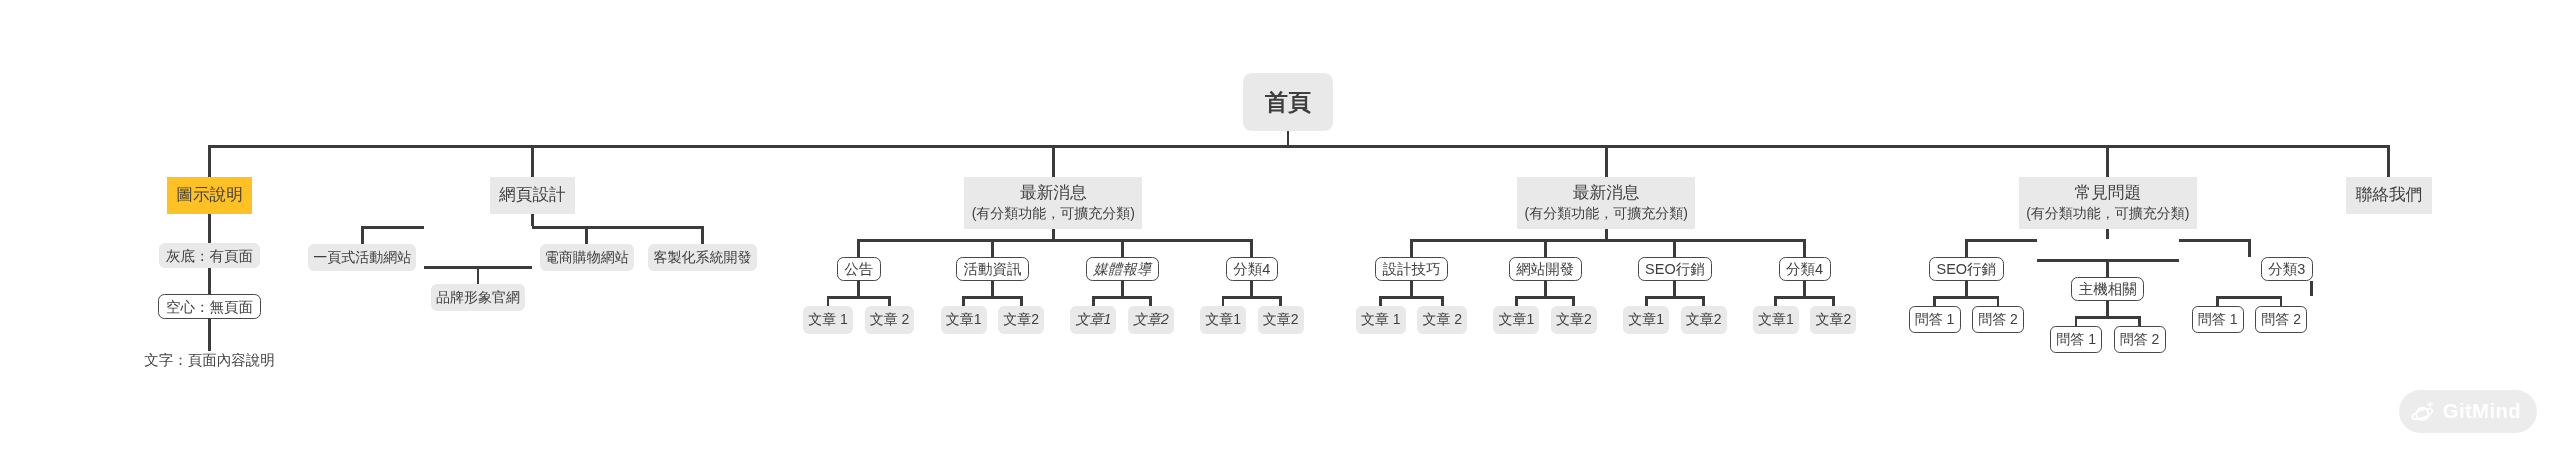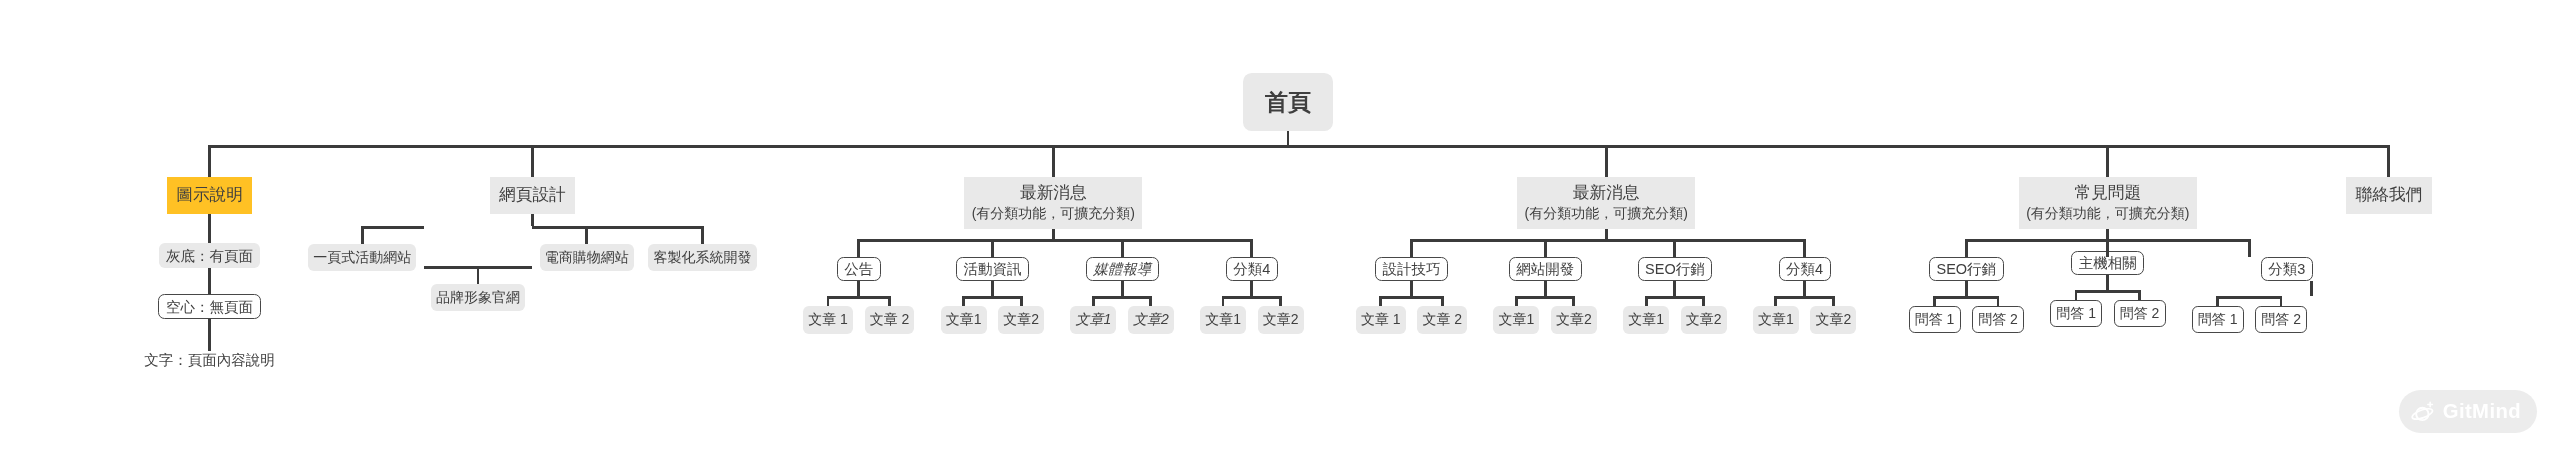--- a/index.html
+++ b/index.html
@@ -287,21 +287,21 @@
                       <div class="lbl">問答 1</div>
                     </div>
                   </div>
                   <div class="branch connected" style="--pt: 10.2px; padding-top: 10.2px; padding-right: 5.8px; padding-left: 5.8px;">
                     <div class="nb leaf-outline">
                       <div class="lbl">問答 2</div>
                     </div>
                   </div>
                 </div>
               </div>
-              <div class="branch connected" style="--pt: 18px; padding-top: 12px; padding-right: 7.3px; padding-left: 7.3px;">
+              <div class="branch connected" style="--pt: 18px; padding-top: 18px; padding-right: 7.3px; padding-left: 7.3px; margin-top: 20px;">
                 <div class="nb outline">
                   <div class="lbl">主機相關</div>
                 </div>
                 <div class="stub" style="height: 14.5px;"></div>
                 <div class="children">
                   <div class="branch connected" style="--pt: 10.2px; padding-top: 10.2px; padding-right: 5.8px; padding-left: 5.8px;">
                     <div class="nb leaf-outline">
                       <div class="lbl">問答 1</div>
                     </div>
                   </div>

